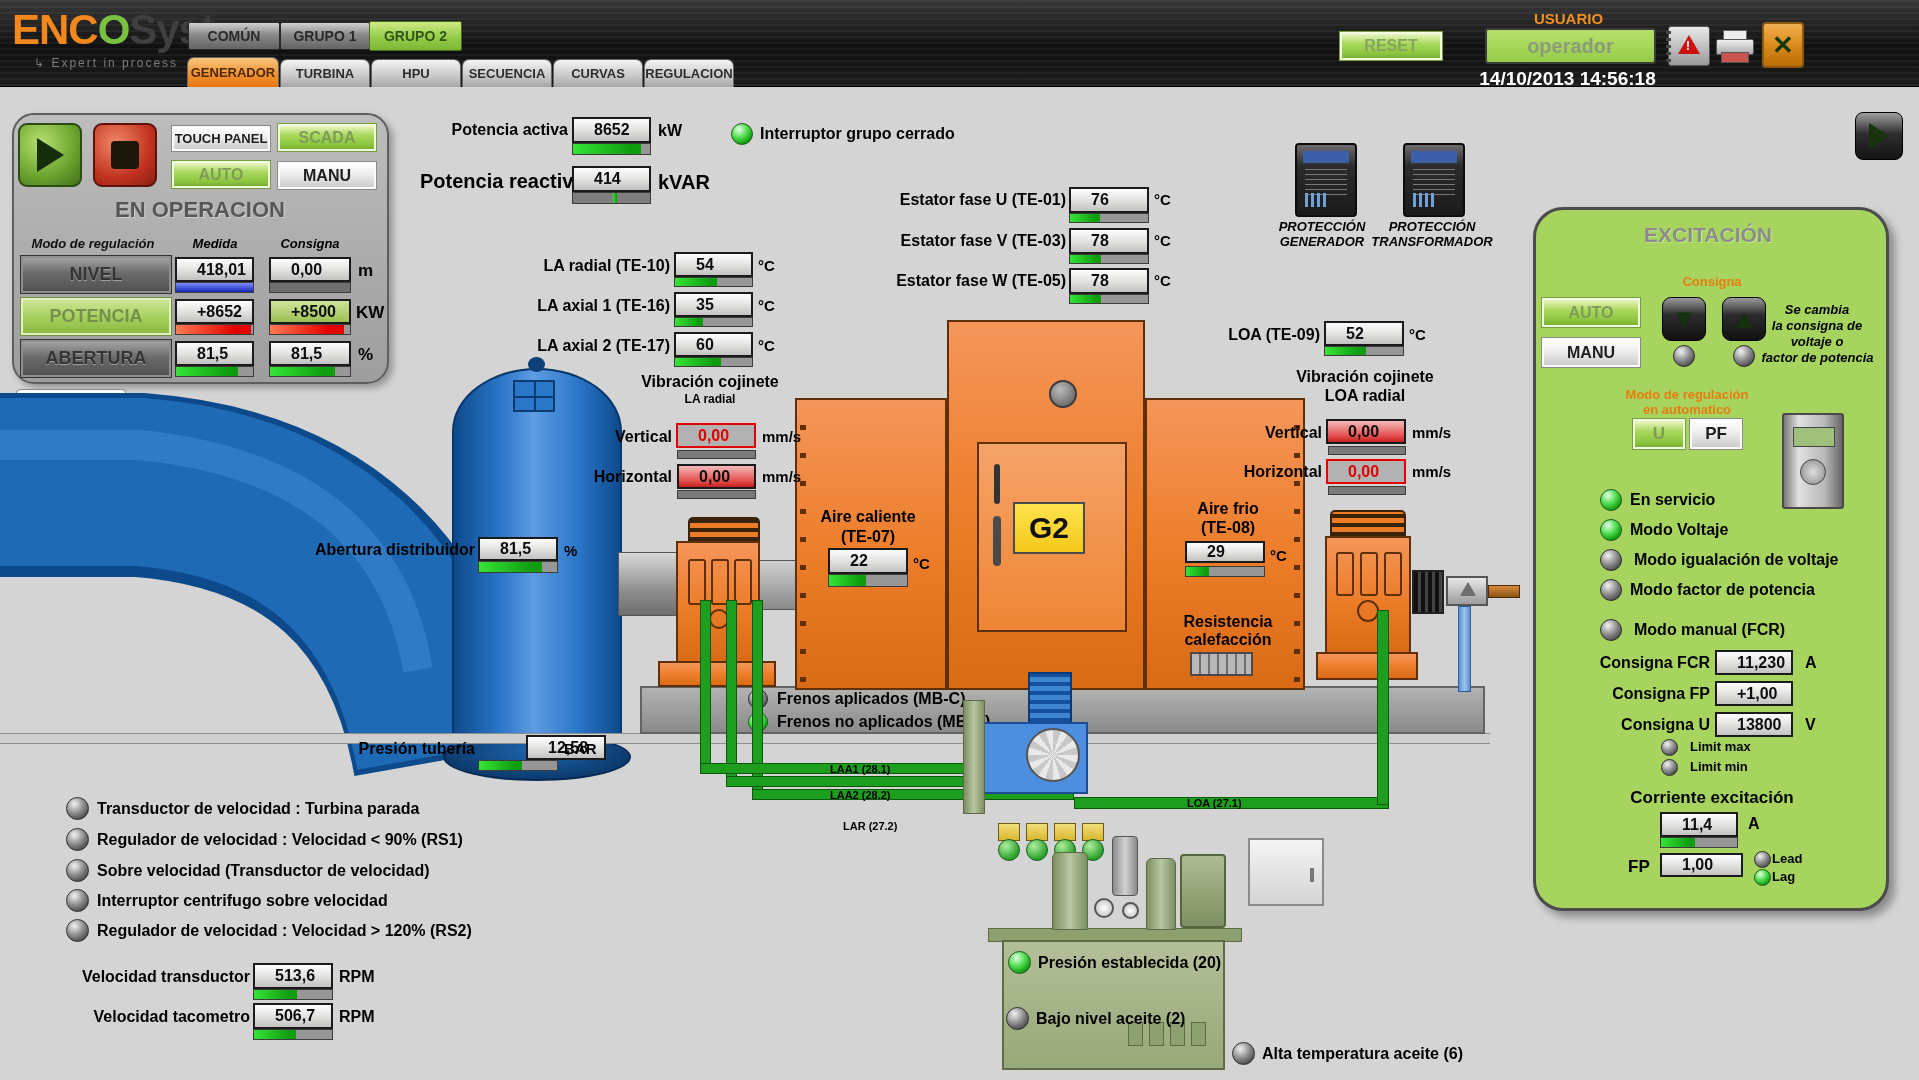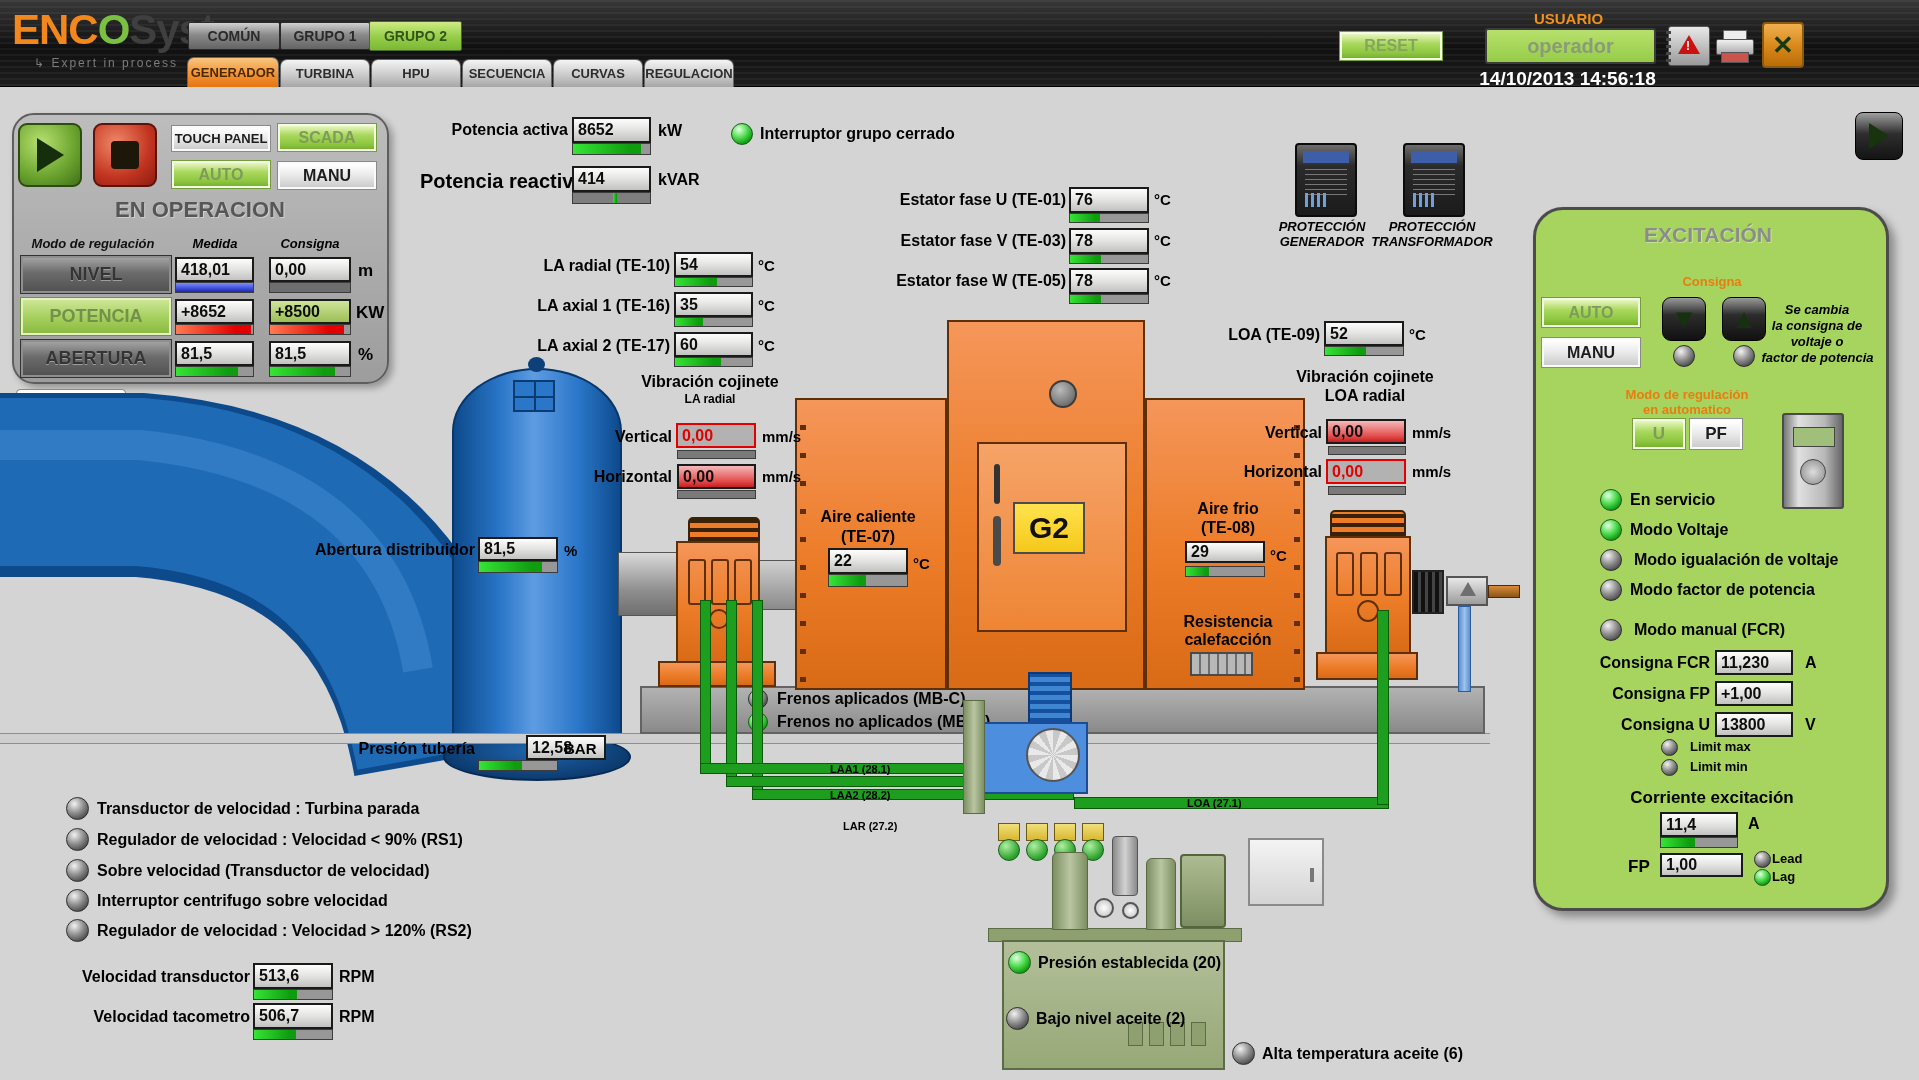--- a/index.html
+++ b/index.html
@@ -23,21 +23,21 @@
   
   .btn{position:absolute;display:flex;align-items:center;justify-content:center;font-weight:bold;box-sizing:border-box;
     white-space:nowrap;cursor:default;}
   .btn.green{background:linear-gradient(#e9f6c2,#a9d85c 40%,#8cc63f 80%,#79b12f);border:2px solid #f4fbe4;
     outline:1px solid #739e3a;color:#7f9b59;}
   .btn.white{background:linear-gradient(#ffffff,#ececec 45%,#cccccc);border:2px solid #fbfbfb;outline:1px solid #8a8a8a;color:#1d1d1d;}
   .btn.dark{background:linear-gradient(#a2a2a2,#6b6b6b 45%,#525252);border:2px solid #8f8f8f;outline:1px solid #333;
     color:#343434;text-shadow:0 1px 0 #9e9e9e;}
   
   .fld{position:absolute;background:linear-gradient(#fdfdfd,#e6e6e4 45%,#c2c2c0);border:2px solid #1a1a1a;
-    font-weight:bold;font-size:16px;color:#0d0d0d;padding-left:4px;box-sizing:border-box;white-space:nowrap;overflow:hidden;
+    font-weight:bold;font-size:16px;color:#0d0d0d;padding-left:20px;box-sizing:border-box;white-space:nowrap;overflow:hidden;
     display:flex;align-items:center;}
   .fld.redgrad{background:linear-gradient(#f4b9b9,#e4504f 70%,#c51f1f);}
   .fld.alarm{background:#b2b2b2;border:2px solid #e30000;color:#e30000;}
   .fld.greenbg{background:linear-gradient(#cfe49b,#9cbf54);}
   .bar{position:absolute;background:#979797;border:1px solid #3c3c3c;box-sizing:border-box;overflow:hidden;}
   .bar .fill{height:100%;background:linear-gradient(90deg,#36e436,#0f9c0f 85%);}
   .bar .fill.red{background:linear-gradient(90deg,#ff7a52,#e20000 80%);}
   .bar .fill.blue{background:linear-gradient(#7d8cff,#1726ba);}
   .bar.marker .fill{margin-left:52%;width:5% !important;}
   
@@ -171,21 +171,21 @@
   <div class="bar" style="left:572px;top:143px;width:79px;height:12px;">
       <div class="fill" style="width: 88%;"></div>
     </div>
   <div class="lbl" style="left:658px;top:122px;font-size:16px;">kW</div>
 
   <div class="lbl r" style="left:420px;top:170px;width:148px;font-size:20px;">Potencia reactiva</div>
   <div class="fld" style="left:572px;top:166px;width:79px;height:26px;">414</div>
   <div class="bar marker" style="left:572px;top:192px;width:79px;height:12px;background:#7e7e7e;">
       <div class="fill" style="width:5%"></div>
     </div>
-  <div class="lbl" style="left:658px;top:171px;font-size:16px;">kVAR</div>
+  <div class="lbl" style="left:658px;top:171px;font-size:20px;">kVAR</div>
 
   <div class="led on" style="left:731px;top:123px;width:20px;height:20px;"></div>
   <div class="lbl" style="left:760px;top:125px;font-size:16px;">Interruptor grupo cerrado</div>
 
   <div class="lbl r" style="left:500px;top:257px;width:170px;font-size:16px;">LA radial (TE-10)</div>
   <div class="fld" style="left:674px;top:252px;width:79px;height:25px;">54</div>
   <div class="bar" style="left:674px;top:277px;width:79px;height:10px;">
       <div class="fill" style="width: 55%;"></div>
     </div>
   <div class="lbl" style="left:758px;top:257px;">°C</div>

